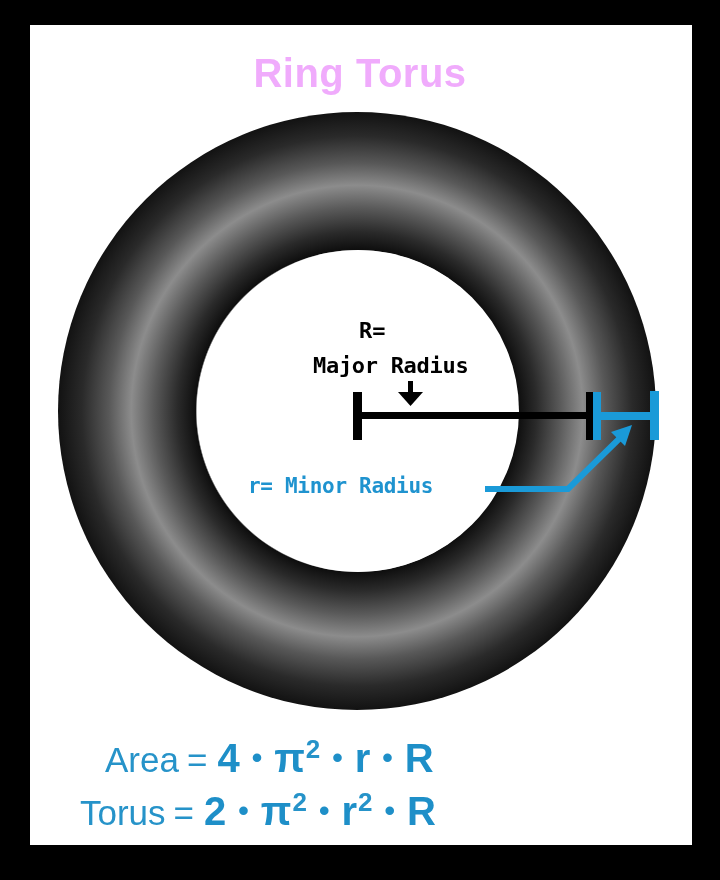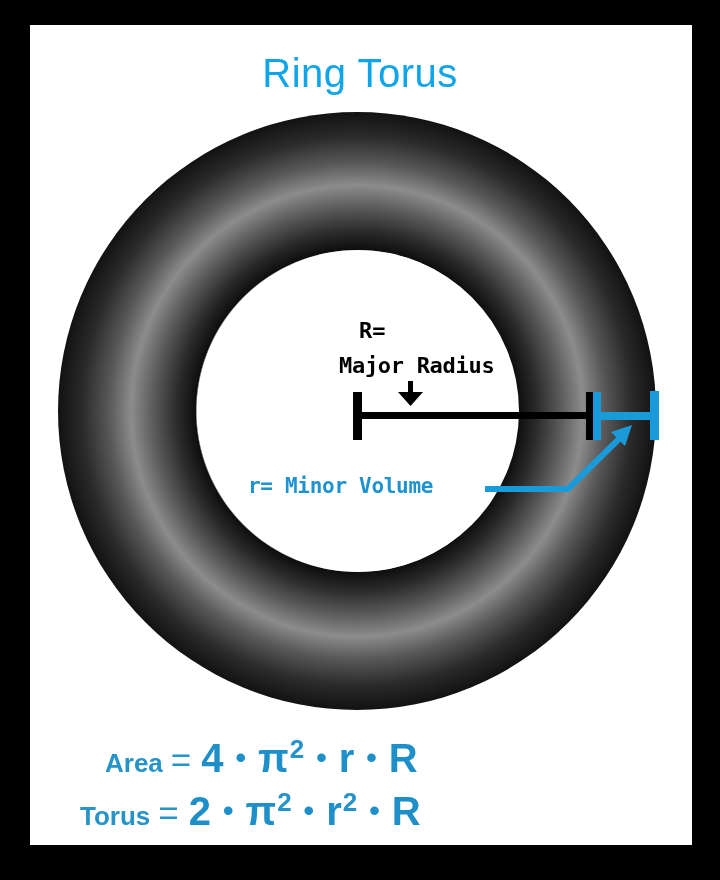--- a/index.html
+++ b/index.html
@@ -22,24 +22,24 @@
       height: 820px;
       background: #ffffff;
     }
     .title {
       position: absolute;
       left: 0;
       top: 49px;
       width: 720px;
       text-align: center;
       font-family: "Liberation Sans", sans-serif;
-      font-weight: normal;
+      font-weight: bold;
       font-size: 40px;
       line-height: 48px;
-      color: #0ea5e9;
+      color: #f0abfc;
       letter-spacing: 0.5px;
     }
     svg.diagram {
       position: absolute;
       left: 0;
       top: 0;
       width: 720px;
       height: 880px;
     }
     .lbl {
@@ -55,39 +55,38 @@
       line-height: 26px;
       color: #000000;
     }
     .lbl-major {
       left: 313px;
       top: 352px;
       font-size: 22px;
       line-height: 28px;
       color: #000000;
       letter-spacing: -0.3px;
-      margin-left: 26px;
     }
     .lbl-minor {
       left: 248px;
       top: 472px;
       font-size: 21px;
       line-height: 28px;
       color: #1f93cf;
       letter-spacing: -0.3px;
     }
     .formula {
       position: absolute;
       white-space: nowrap;
       color: #2693c9;
       font-family: "Liberation Sans", sans-serif;
     }
     .formula .word {
-      font-size: 26px;
-      font-weight: bold;
+      font-size: 35px;
+      font-weight: normal;
     }
     .formula .eq {
       font-size: 35px;
       font-weight: normal;
       margin: 0 10px 0 8px;
     }
     .formula .term {
       font-size: 40px;
       font-weight: bold;
       color: #1e8fc8;
@@ -163,21 +162,21 @@
   </g>
 
   <g>
     <polyline points="485,489 568,489 622,436" fill="none" stroke="#1a9ad8" stroke-width="6" stroke-linejoin="miter"></polyline>
     <polygon points="632,425 611,432 625,446" fill="#1a9ad8"></polygon>
   </g>
 </svg>
 
 <div class="lbl lbl-r-eq">R=</div>
 <div class="lbl lbl-major">Major Radius</div>
-<div class="lbl lbl-minor">r= Minor Volume</div>
+<div class="lbl lbl-minor">r= Minor Radius</div>
 
 <div class="formula f-area">
   <span class="word">Area</span><span class="eq">=</span><span class="term">4</span><span class="dot">•</span><span class="term">π</span><sup>2</sup><span class="dot">•</span><span class="term">r</span><span class="dot">•</span><span class="term">R</span>
 </div>
 
 <div class="formula f-volume">
   <span class="word">Torus</span><span class="eq">=</span><span class="term">2</span><span class="dot">•</span><span class="term">π</span><sup>2</sup><span class="dot">•</span><span class="term">r</span><sup>2</sup><span class="dot">•</span><span class="term">R</span>
 </div>
 
 </body></html>

